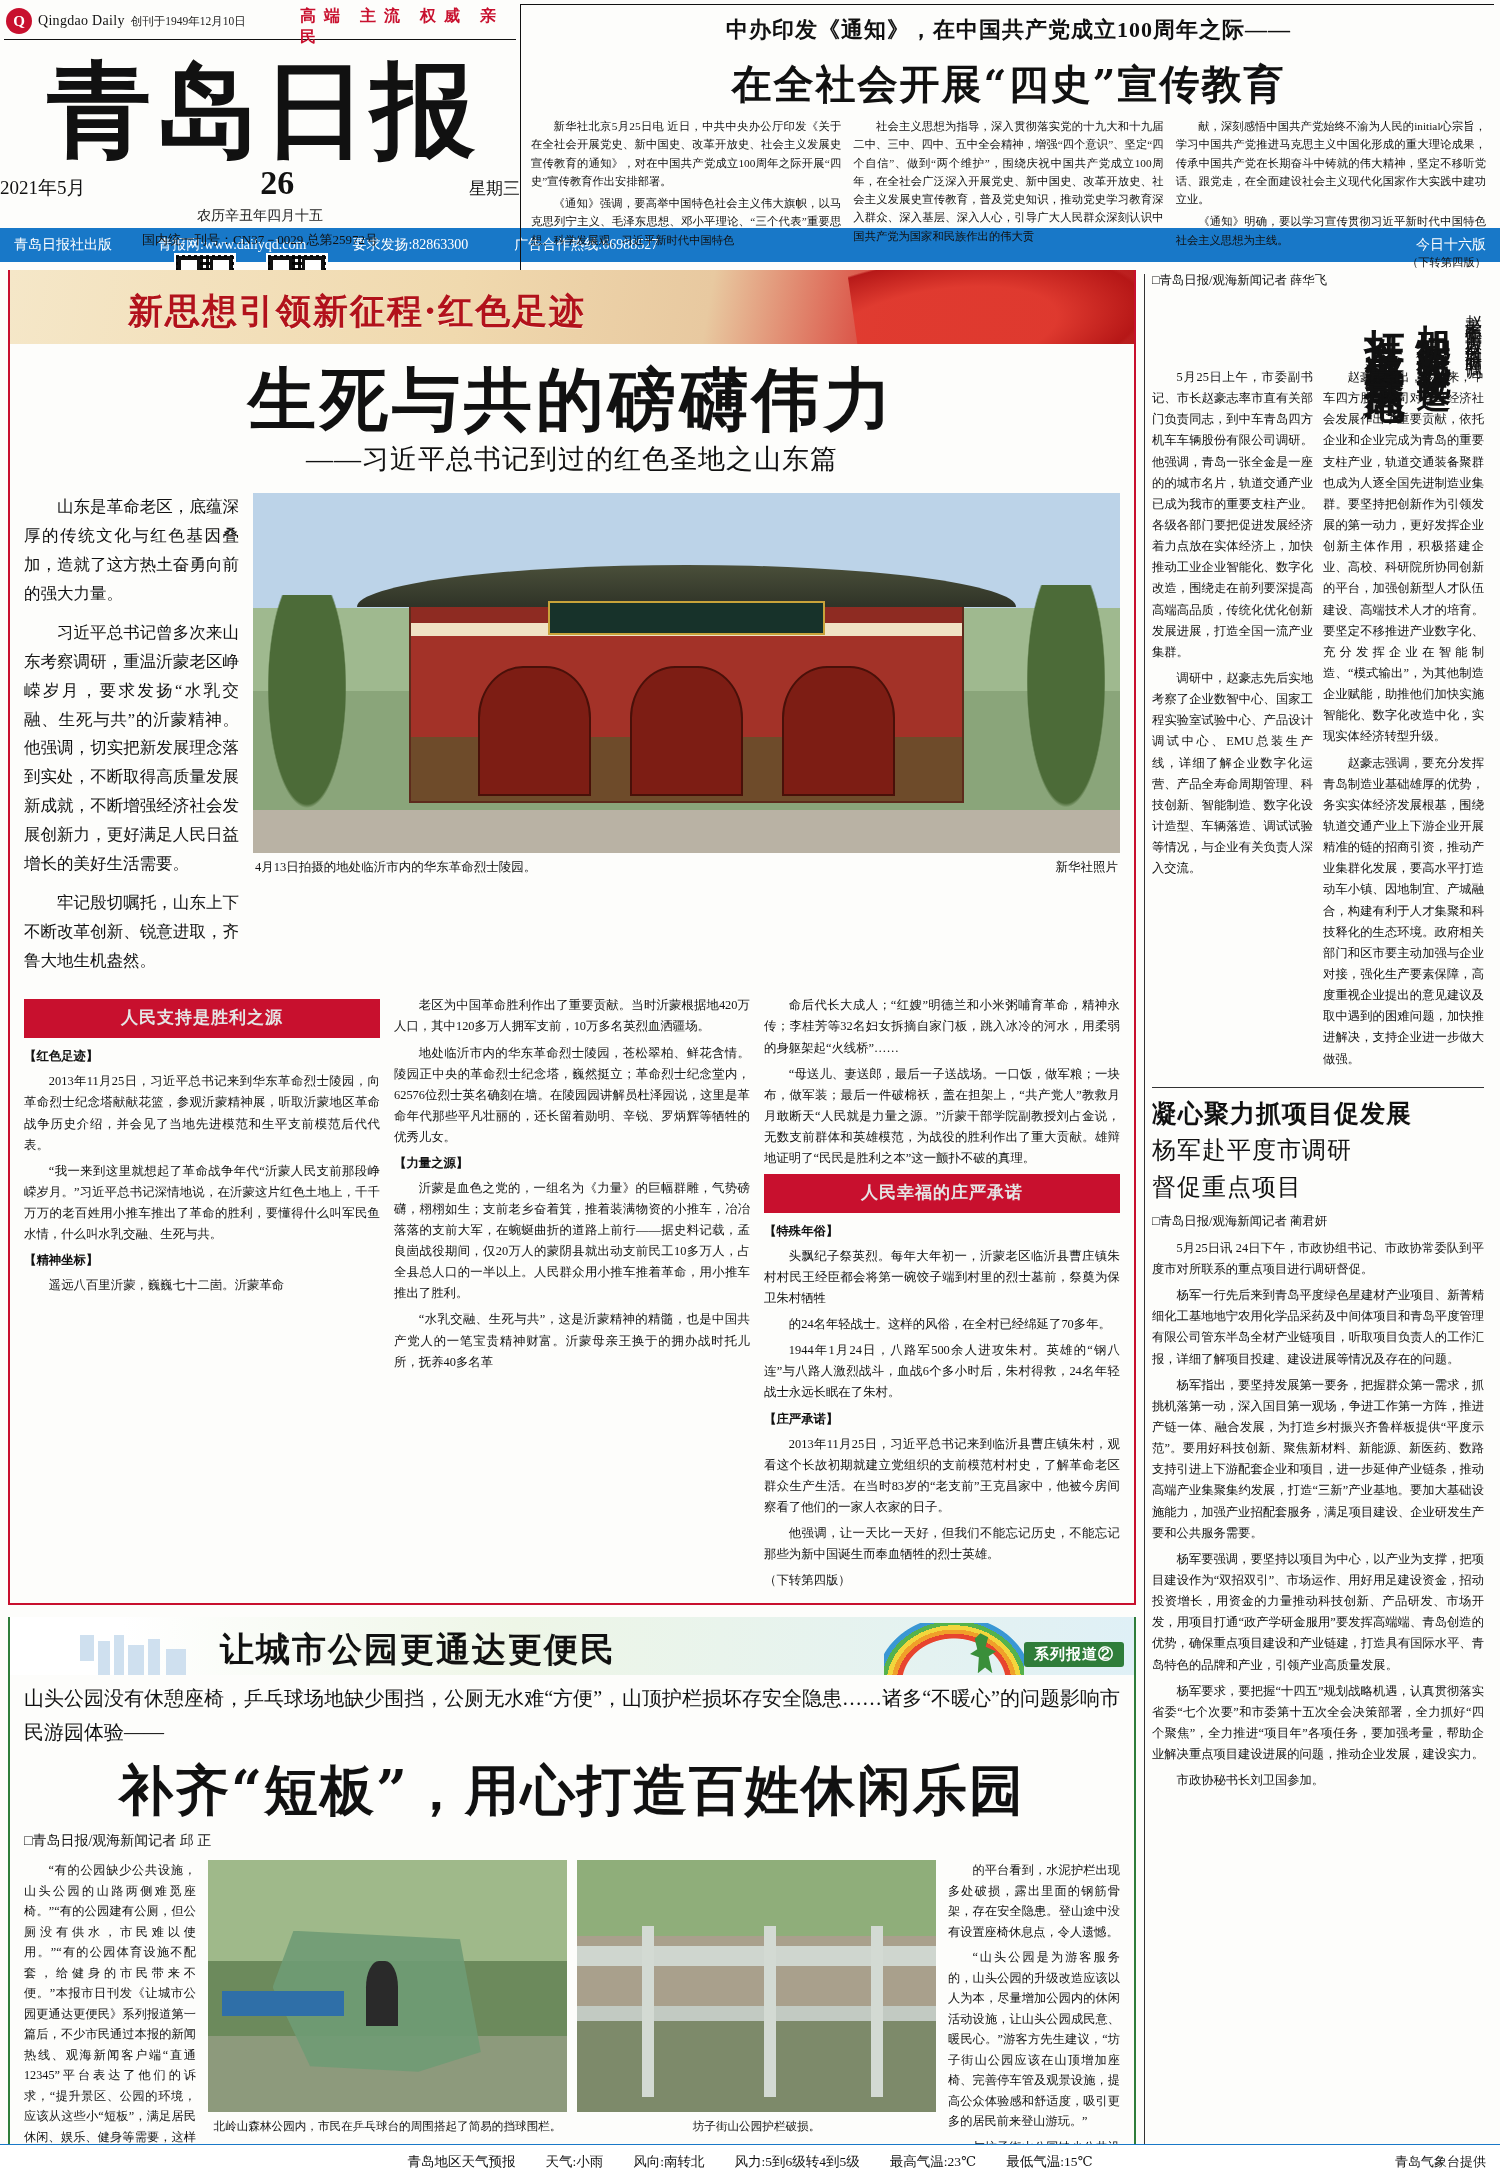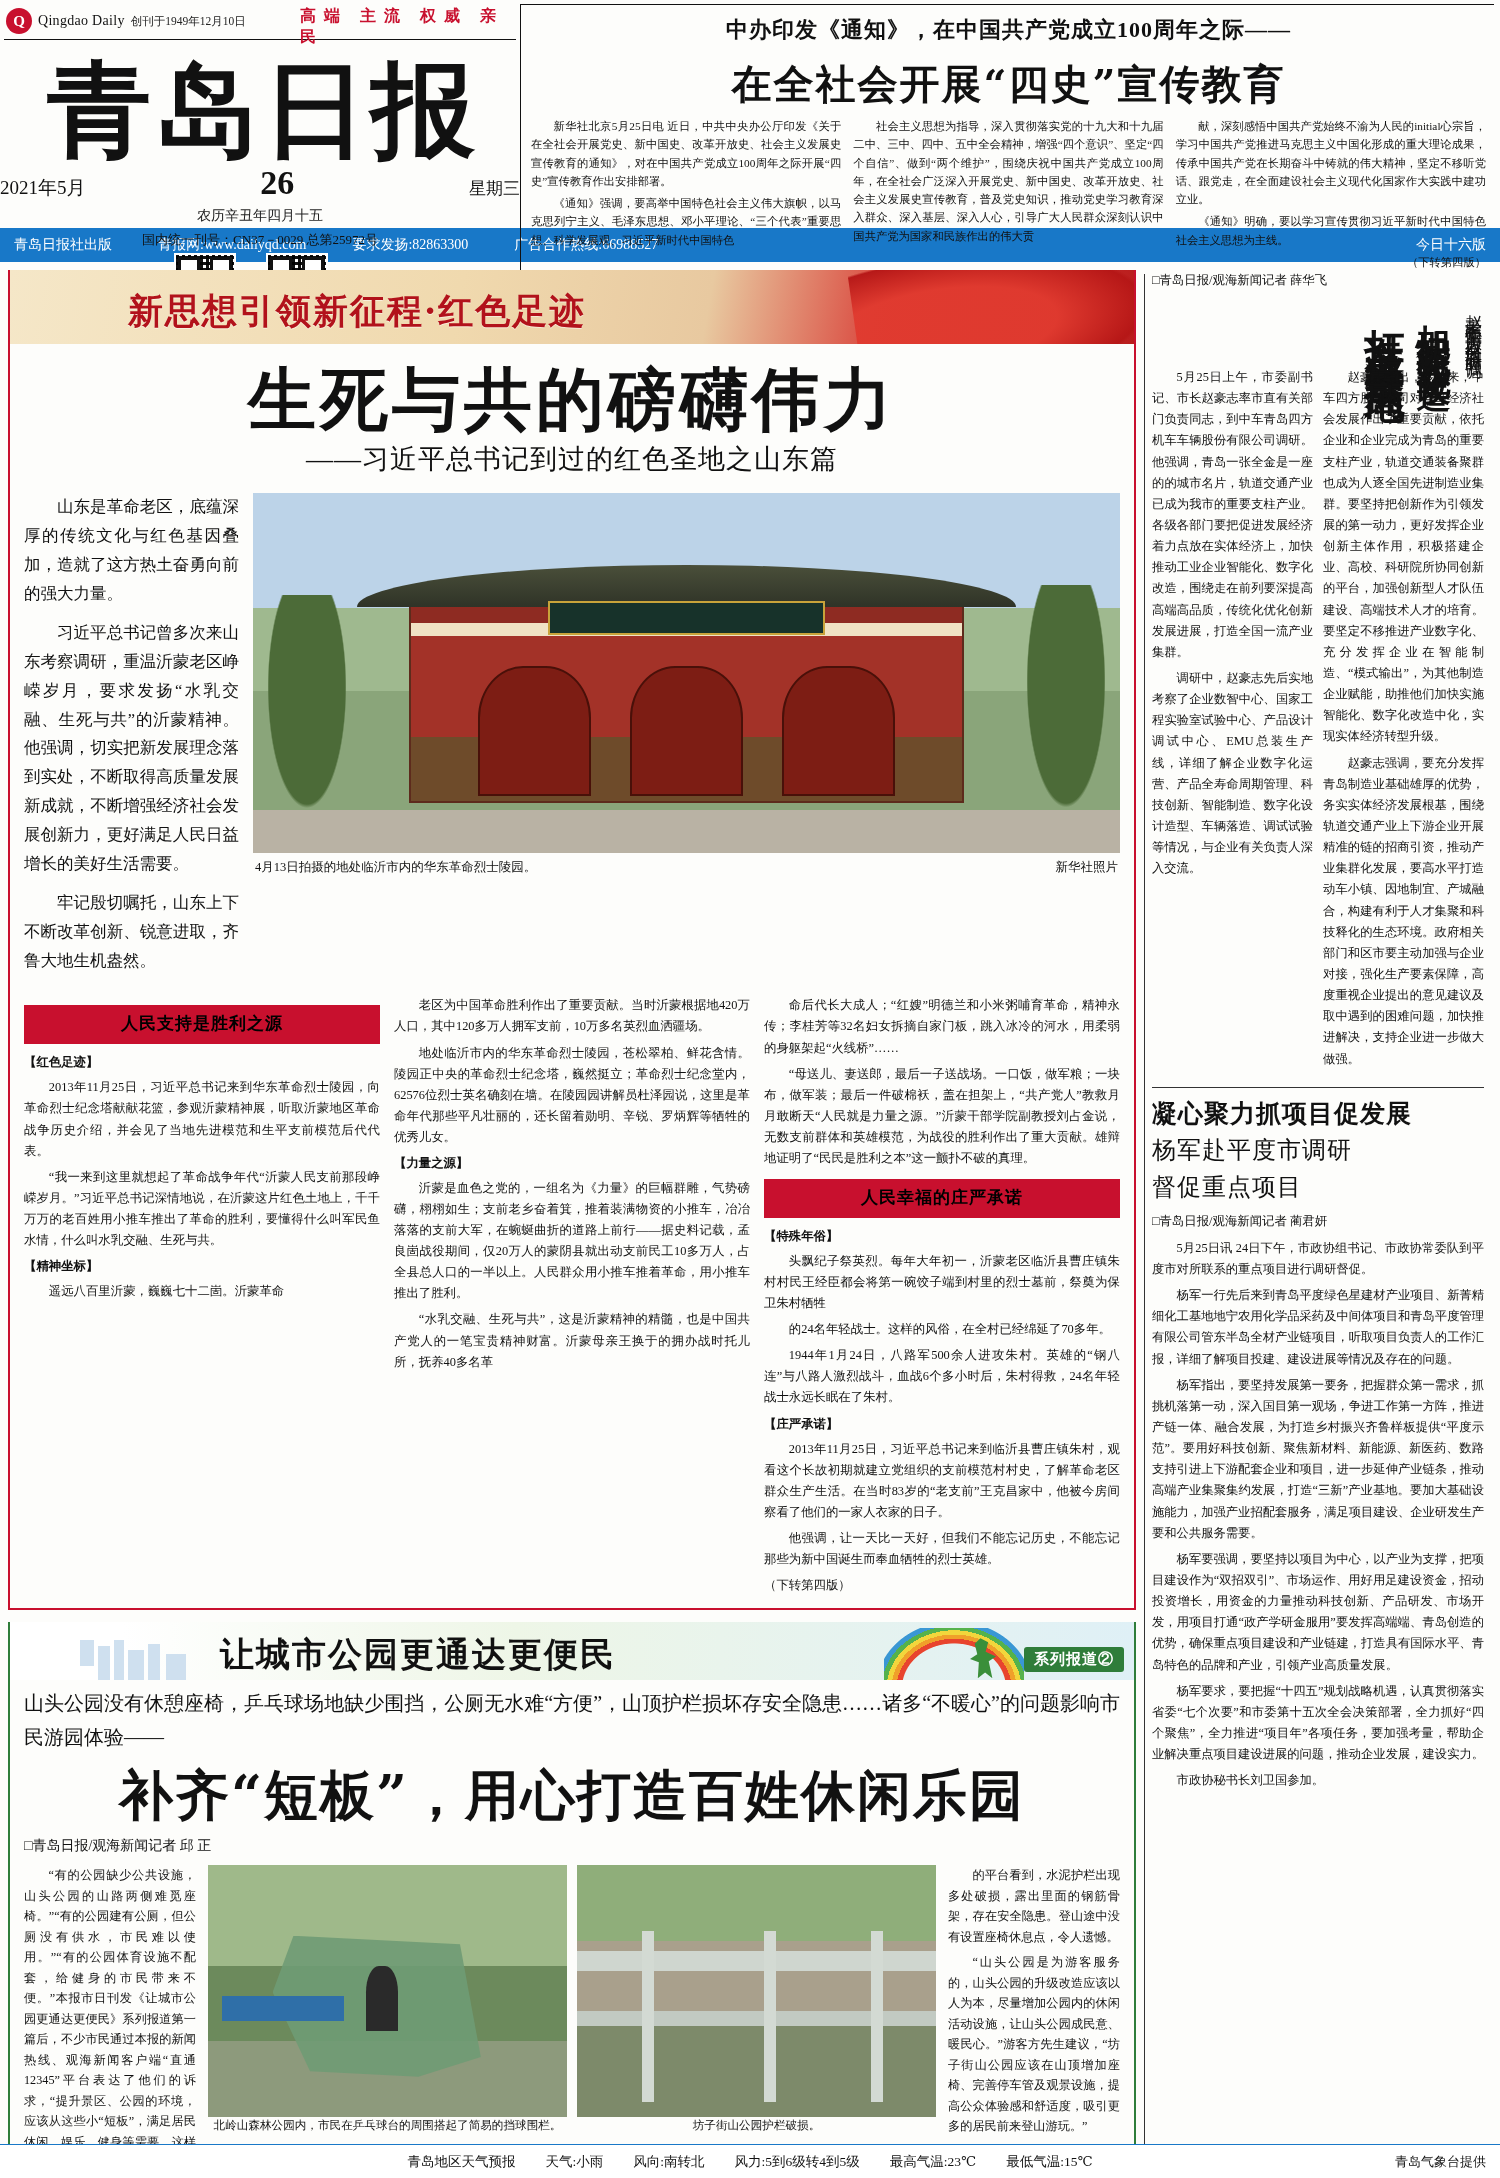--- a/index.html
+++ b/index.html
@@ -190,22 +190,22 @@
   }
   .cap {
     display: flex; justify-content: space-between; font-size: 12.5px;
     padding: 6px 2px 0; color: #111;
   }
 
   .feat-cols { display: flex; gap: 14px; margin-top: 10px; }
   .feat-cols .c { flex: 1; font-size: 12.4px; line-height: 1.7; text-align: justify; }
   .feat-cols .c p { margin: 0 0 5px; text-indent: 2em; }
   .redbar {
-    background: #c8102e; color: #000000; text-align: center;
-    font-weight: bold; font-size: 17px; padding: 5px 0; margin: 10px 0 8px;
+    background: #c8102e; color: #e5e5e5; text-align: center;
+    font-weight: bold; font-size: 17px; padding: 5px 0; margin: 4px 0 8px;
     letter-spacing: 1px;
   }
   .sublabel { font-size: 12.4px; font-weight: bold; margin: 4px 0; }
   .jump { text-align: right; }
 
   
   .feature2 { border: 2px solid #2f7d3a; padding: 0 14px 10px; position: relative; }
   .banner2 { position: relative; height: 58px; margin: -2px -14px 6px; overflow: hidden;
              background: linear-gradient(#ffffff, #f3f7ee); }
   .banner2 .sky { position: absolute; inset: 0; background: linear-gradient(90deg,#ffffff 0 10%, #eef6e7 45%, #dff0f6 100%); }
@@ -254,21 +254,21 @@
   .ph2a { background: linear-gradient(#9fb98a 0 40%, #6c8a5c 40% 70%, #8d9a7c 70% 100%); }
   .ph2a .tarp { position: absolute; left: 18%; top: 28%; width: 58%; height: 56%; background: #6f9b74; opacity: .9;
                 clip-path: polygon(10% 0,90% 6%,100% 86%,70% 100%,18% 96%,0 40%); }
   .ph2a .bench { position: absolute; left: 4%; top: 52%; width: 34%; height: 10%; background: #2f6fa8; }
   .ph2a .person { position: absolute; left: 44%; top: 40%; width: 9%; height: 26%; background: #2a2a2a; border-radius: 40% 40% 0 0; }
   .ph2b { background: linear-gradient(#8fae7a 0 30%, #a9a08c 30% 60%, #7d8a6a 60% 100%); }
   .ph2b .rail { position: absolute; left: 0; right: 0; top: 34%; height: 8%; background: #cfd6cf; }
   .ph2b .rail2 { position: absolute; left: 0; right: 0; top: 58%; height: 6%; background: #c2cac2; }
   .ph2b .post { position: absolute; top: 26%; bottom: 6%; width: 12px; background: #d3dad3; }
   .ph2b .p1 { left: 18%; } .ph2b .p2 { left: 52%; } .ph2b .p3 { left: 82%; }
-  .cap2 { font-size: 11.6px; text-align: center; line-height: 1.5; }
+  .cap2 { font-size: 11.6px; text-align: center; padding-top: 6px; line-height: 1.5; }
 
   
   .r-source { font-size: 12.4px; margin: 2px 0 8px; }
   .vert-wrap { display: flex; justify-content: flex-end; gap: 10px; margin: 4px 0 10px; }
   .vert-head {
     writing-mode: vertical-rl; text-orientation: upright;
     font-family: "DejaVu Serif", serif; font-weight: bold;
     font-size: 40px; letter-spacing: 6px; line-height: 1.06;
   }
   .vert-kicker {

